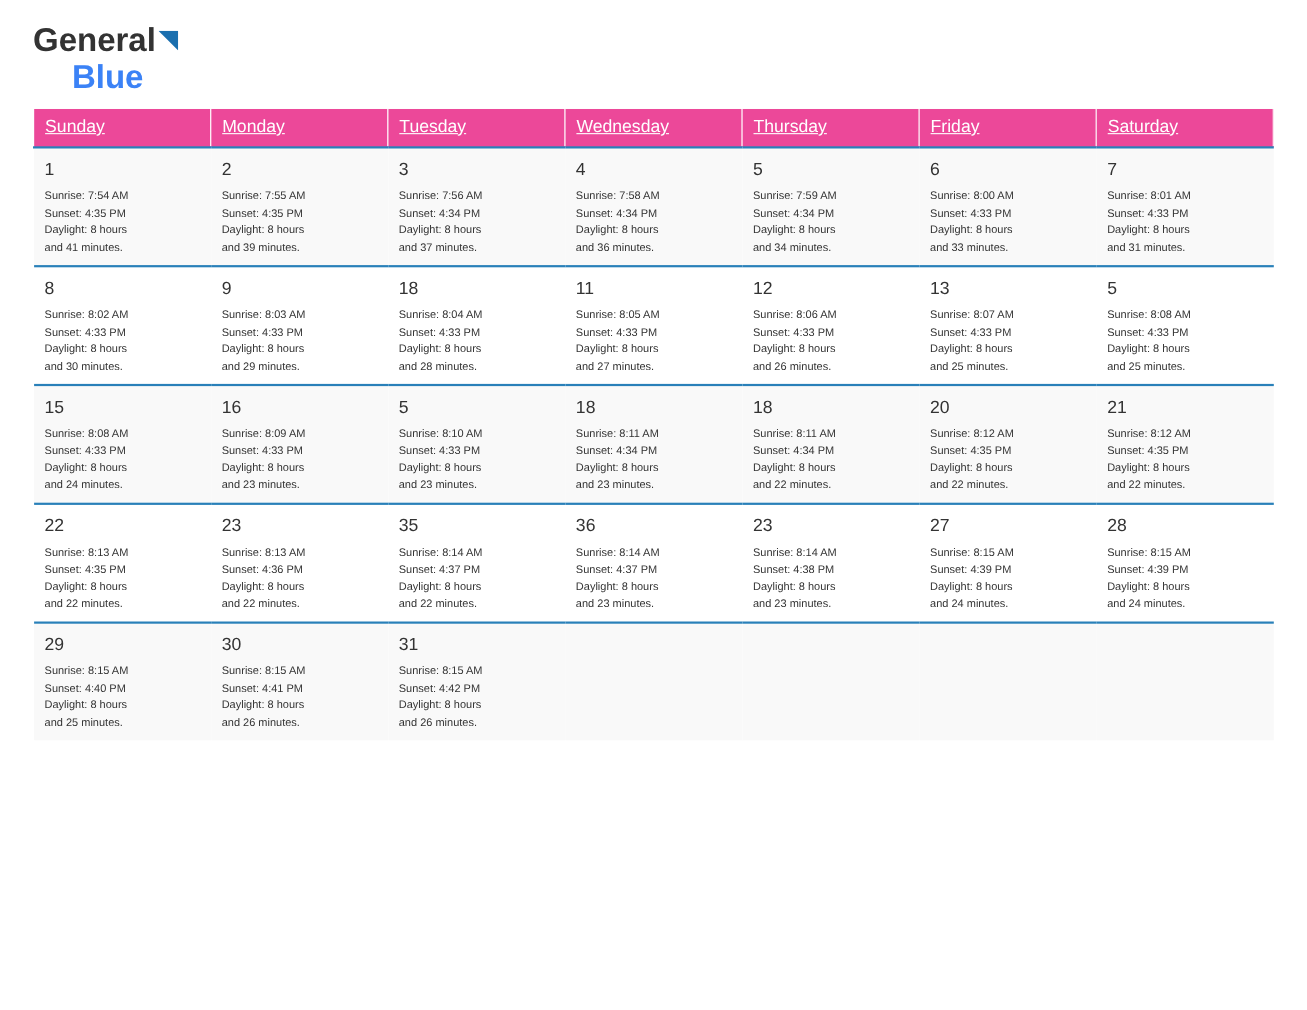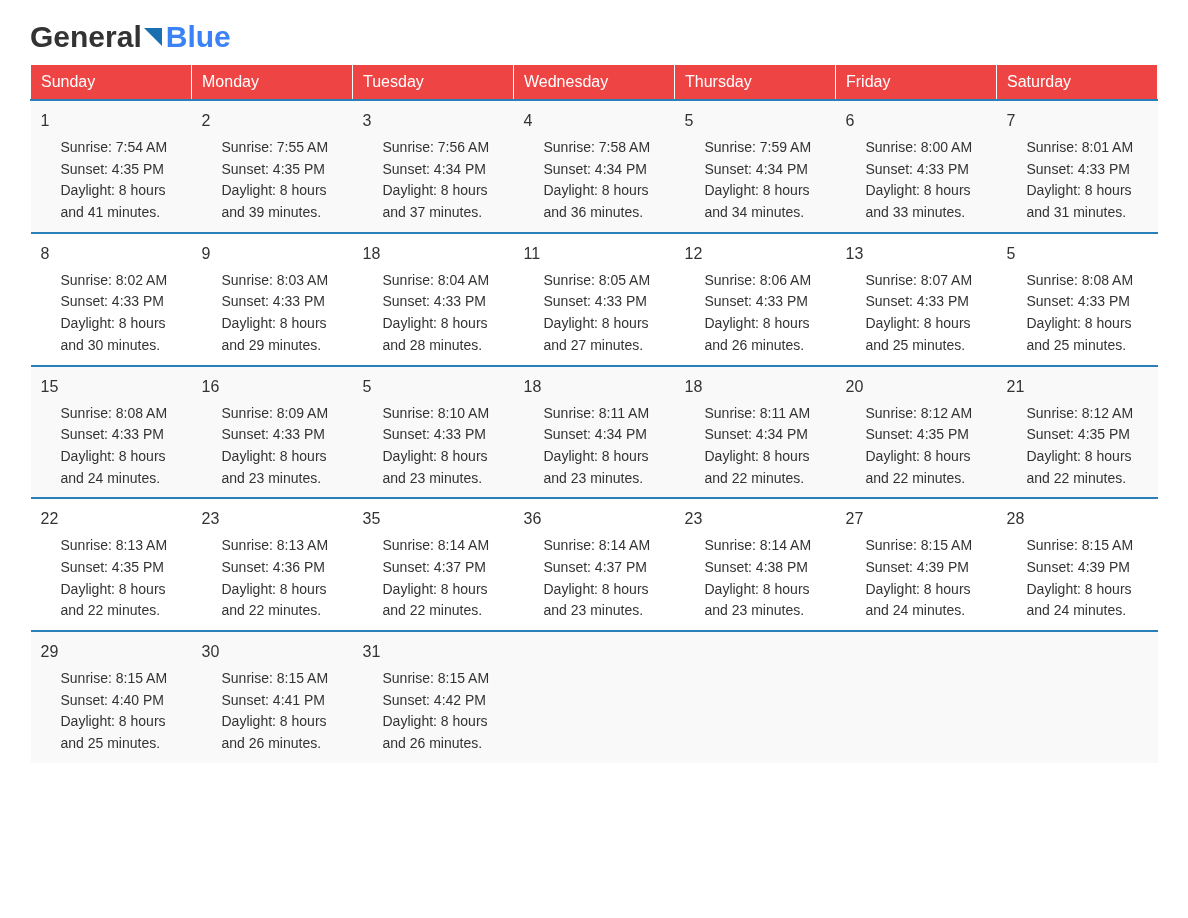--- a/index.html
+++ b/index.html
@@ -11,21 +11,21 @@
       min-height: 918px;
     }
     .header-row {
       display: flex;
       justify-content: space-between;
       align-items: flex-start;
       margin-bottom: 10px;
     }
     .logo {
       display: flex;
-      flex-direction: row;
+      flex-direction: column;
       align-items: center;
     }
     .title-block {
       text-align: right;
     }
     .month-title {
       font-size: 52px;
       font-weight: normal;
       color: #222;
       line-height: 1.1;
@@ -34,27 +34,28 @@
       font-size: 22px;
       color: #444;
       margin-top: 4px;
     }
     .calendar {
       width: 100%;
       border-collapse: collapse;
       margin-top: 8px;
     }
     .calendar thead th {
-      background-color: #ef4444;
+      background-color: #ec4899;
       color: #fff;
       font-size: 16px;
       font-weight: normal;
       padding: 8px 10px;
       text-align: left;
       border: 1px solid #fff;
+      text-decoration: underline;
     }
     .calendar tbody td {
       vertical-align: top;
       padding: 8px 10px;
       font-size: 13px;
       color: #333;
       border-top: 2px solid #2980b9;
       border-left: none;
       border-right: none;
       border-bottom: none;
@@ -64,23 +65,22 @@
     .calendar tbody tr td:first-child {
       border-left: none;
     }
     .day-num {
       font-size: 16px;
       font-weight: normal;
       display: block;
       margin-bottom: 4px;
     }
     .day-info {
-      font-size: 14px;
+      font-size: 10px;
       line-height: 1.55;
-      margin-left: 20px;
     }
     
     .calendar tbody tr:nth-child(odd) td {
       background: #f9f9f9;
     }
     .calendar tbody tr:nth-child(even) td {
       background: #fff;
     }
   </style>
 </head>

